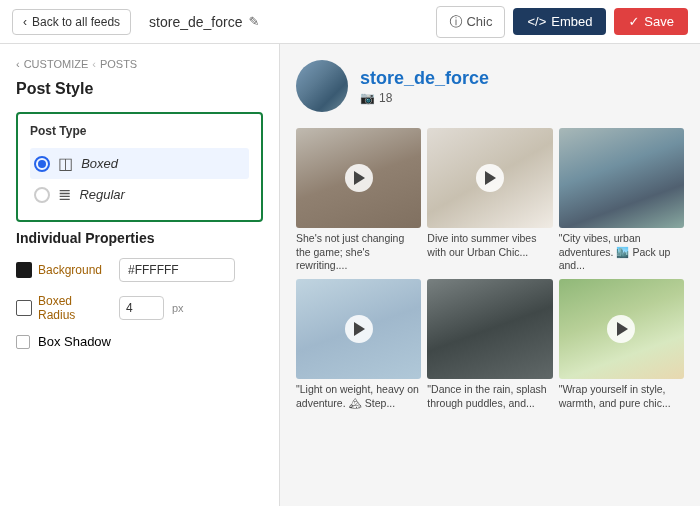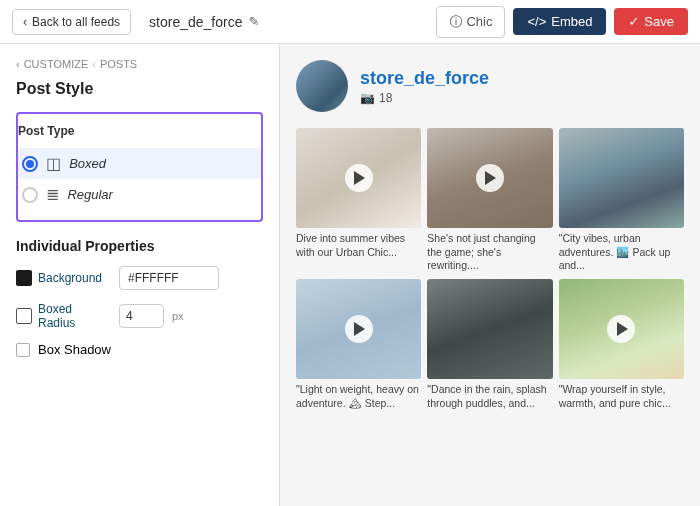--- a/index.html
+++ b/index.html
@@ -37,21 +37,21 @@
 
     
     .left-panel { width: 280px; background: #fff; border-right: 1px solid #ddd; padding: 14px 16px; overflow-y: auto; flex-shrink: 0; }
     .breadcrumb { font-size: 11px; color: #888; margin-bottom: 10px; display: flex; align-items: center; gap: 4px; }
     .breadcrumb span { cursor: pointer; }
     .breadcrumb-sep { color: #bbb; }
     .section-title { font-size: 16px; font-weight: 600; color: #222; margin-bottom: 14px; }
 
     
     .post-type-section {
-      border: 2px solid #8b5cf6; border-radius: 4px; padding: 10px 0; margin-bottom: 16px;
+      border: 2px solid #15803d; border-radius: 4px; padding: 10px 12px; margin-bottom: 8px;
     }
     .post-type-label { font-size: 12px; font-weight: 600; color: #333; margin-bottom: 10px; }
     .radio-option {
       display: flex; align-items: center; gap: 8px; padding: 6px 4px; cursor: pointer;
       border-radius: 3px;
     }
     .radio-option.selected { background: #eef4ff; }
     .radio-circle {
       width: 16px; height: 16px; border-radius: 50%; border: 2px solid #ccc;
       display: flex; align-items: center; justify-content: center; flex-shrink: 0;
@@ -59,26 +59,26 @@
     .radio-circle.checked { border-color: #2563eb; }
     .radio-circle.checked::after {
       content: ''; width: 8px; height: 8px; border-radius: 50%; background: #2563eb;
     }
     .post-type-icon { font-size: 16px; color: #555; }
     .radio-text { font-size: 13px; color: #333; font-style: italic; }
 
     
     .ind-props-title { font-size: 14px; font-weight: 600; color: #222; margin-bottom: 12px; margin-top: 4px; }
     .prop-row { display: flex; align-items: center; margin-bottom: 12px; gap: 8px; }
-    .prop-row-label { font-size: 12px; color: #0c4a6e; display: flex; align-items: center; gap: 6px; width: 95px; flex-shrink: 0; }
+    .prop-row-label { font-size: 12px; color: #a16207; display: flex; align-items: center; gap: 6px; width: 95px; flex-shrink: 0; }
     .color-swatch { width: 16px; height: 16px; background: #1a1a1a; border-radius: 2px; flex-shrink: 0; }
     .border-icon { width: 16px; height: 16px; border: 1.5px solid #555; border-radius: 2px; flex-shrink: 0; }
     .prop-input {
       border: 1px solid #ccc; border-radius: 4px; padding: 4px 8px; font-size: 12px;
-      color: #333; width: 100px; outline: none;
+      color: #333; width: 116px; outline: none;
     }
     .prop-input-sm {
       border: 1px solid #ccc; border-radius: 4px; padding: 4px 6px; font-size: 12px;
       color: #333; width: 45px; outline: none;
     }
     .px-label { font-size: 11px; color: #888; }
     .checkbox-row { display: flex; align-items: center; gap: 8px; }
     .checkbox-sq { width: 14px; height: 14px; border: 1.5px solid #aaa; border-radius: 2px; flex-shrink: 0; }
 
     
@@ -213,42 +213,42 @@
           <span>📷</span>
           <span>18</span>
         </div>
       </div>
     </div>
 
     <div class="image-grid">
 
       <div class="grid-cell">
         <div class="grid-item">
+          <div class="img2" style="background: linear-gradient(160deg, #c0bab0 0%, #908070 50%, #807060 100%);">
+          </div>
+          <div class="play-btn">
+            <div class="play-triangle"></div>
+          </div>
+        </div>
+        <div class="grid-caption">She's not just changing the game; she's rewriting....</div>
+      </div>
+
+      <div class="grid-cell">
+        <div class="grid-item">
           <div class="img1" style="background: linear-gradient(150deg, #e0dbd4 0%, #c8c0b0 50%, #f0ebe4 100%);">
           </div>
           <div class="play-btn">
             <div class="play-triangle"></div>
           </div>
         </div>
         <div class="grid-caption">Dive into summer vibes with our Urban Chic...</div>
       </div>
 
       <div class="grid-cell">
         <div class="grid-item">
-          <div class="img2" style="background: linear-gradient(160deg, #c0bab0 0%, #908070 50%, #807060 100%);">
-          </div>
-          <div class="play-btn">
-            <div class="play-triangle"></div>
-          </div>
-        </div>
-        <div class="grid-caption">She's not just changing the game; she's rewriting....</div>
-      </div>
-
-      <div class="grid-cell">
-        <div class="grid-item">
           <div class="img3" style="background: linear-gradient(160deg, #a8b8b8 0%, #7090a0 40%, #506070 70%, #88a8a0 100%);">
           </div>
         </div>
         <div class="grid-caption">"City vibes, urban adventures. 🏙️ Pack up and...</div>
       </div>
 
       <div class="grid-cell">
         <div class="grid-item">
           <div class="img4" style="background: linear-gradient(160deg, #c0d4e0 0%, #a0b8cc 50%, #b0c8d8 100%);">
           </div>

